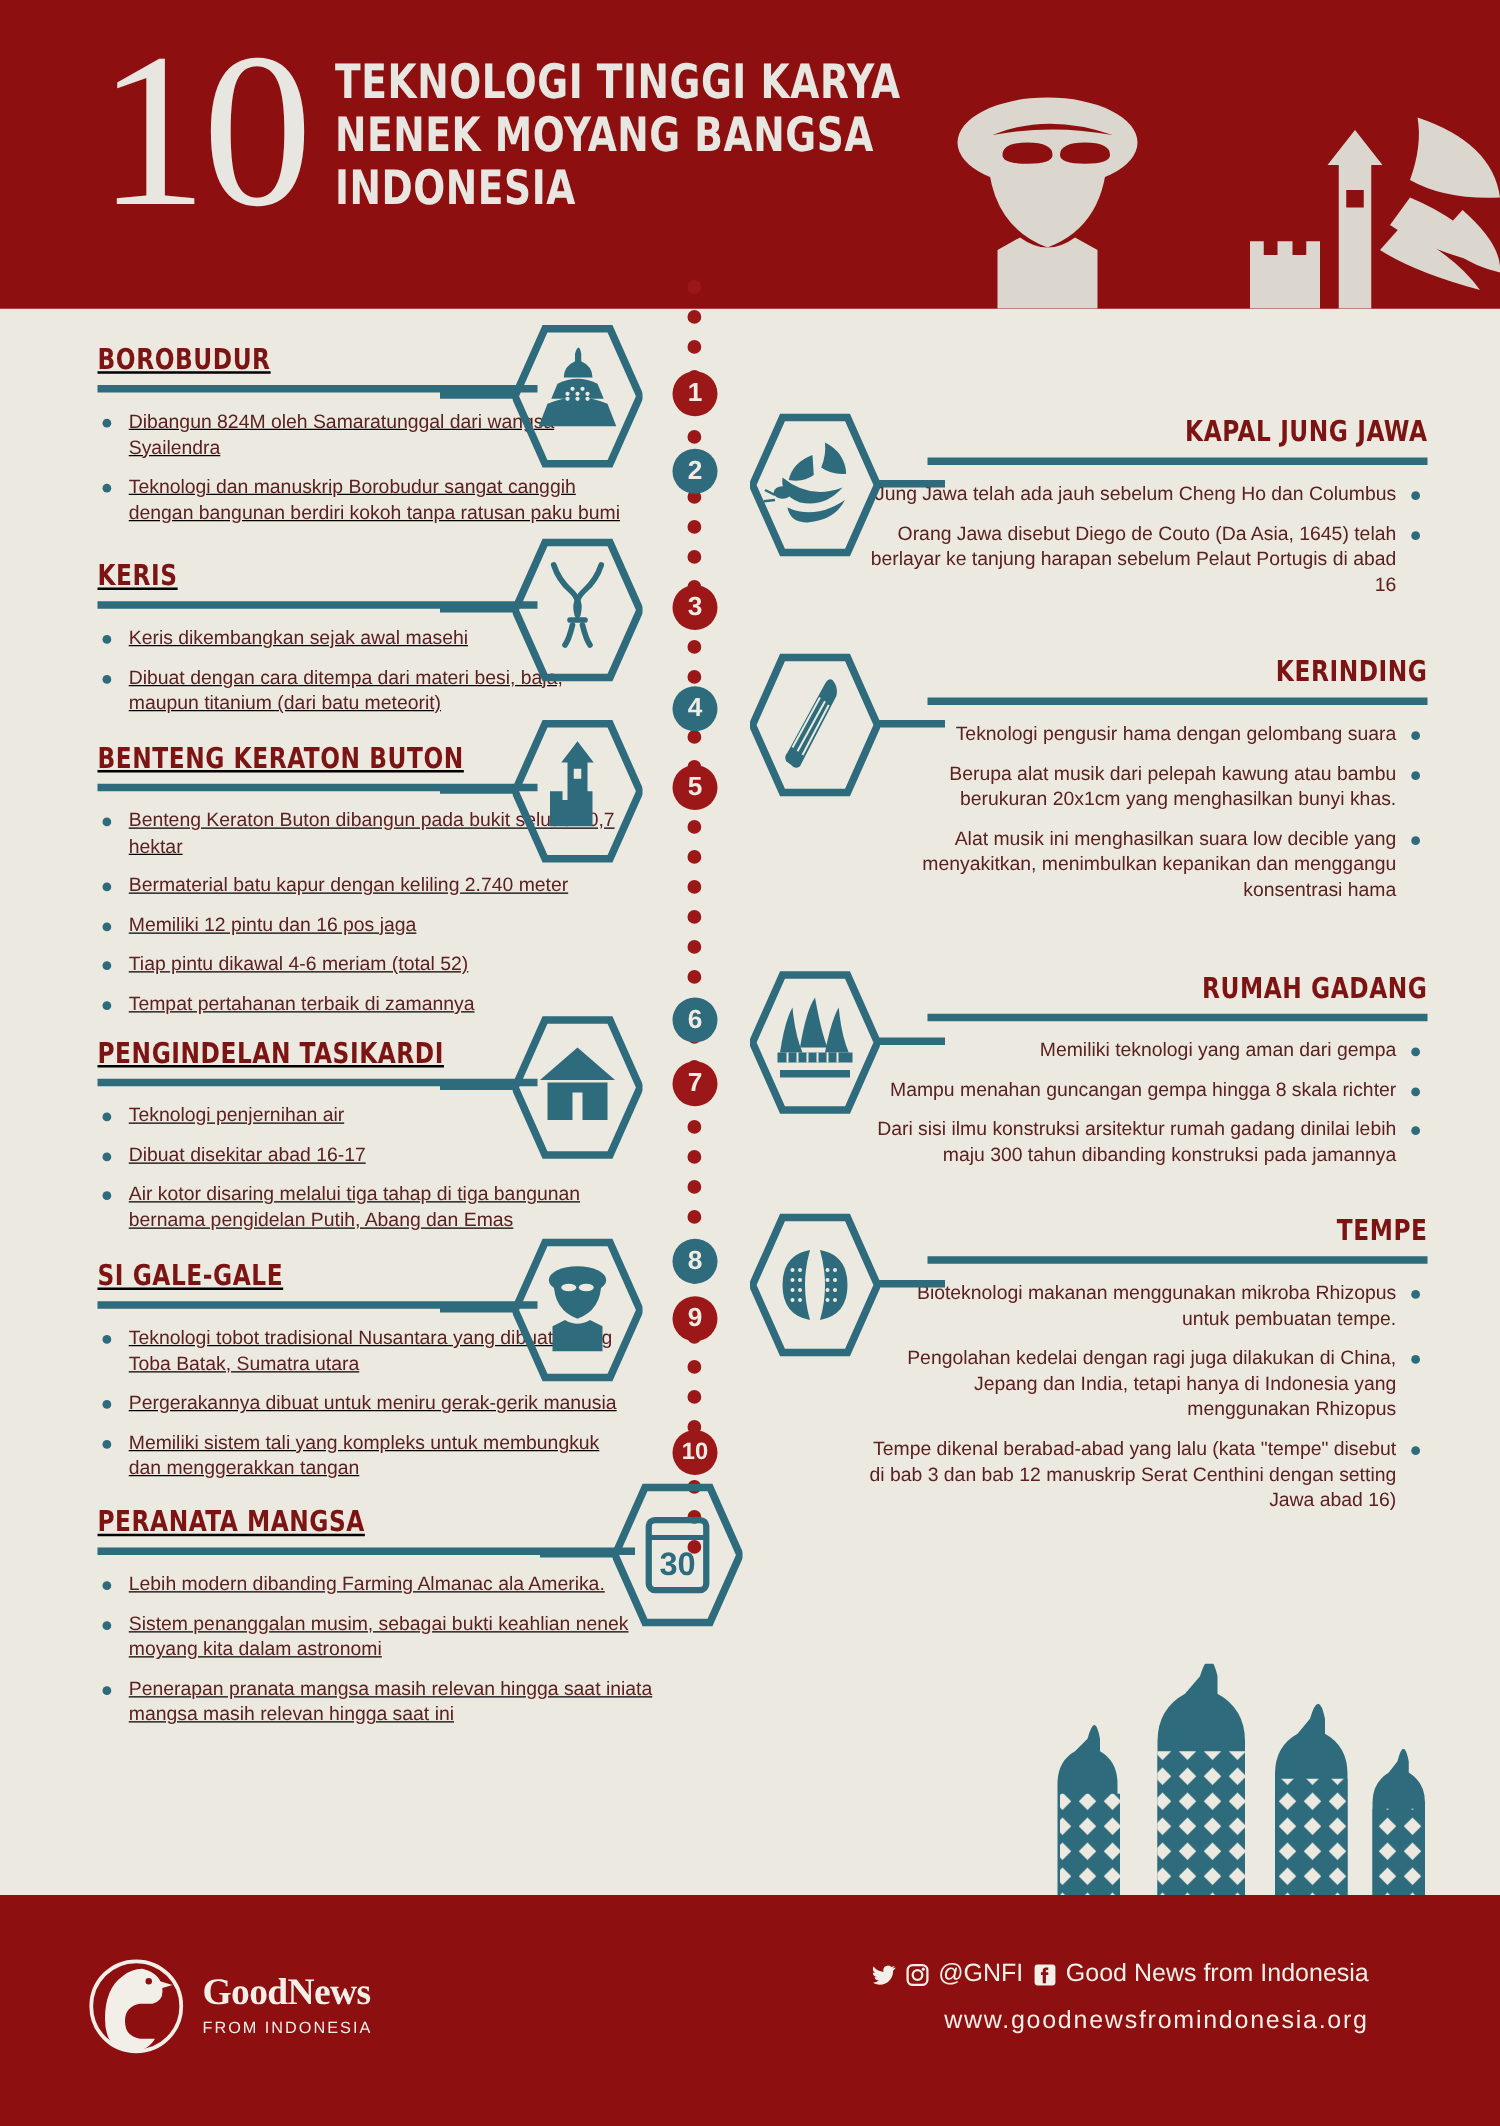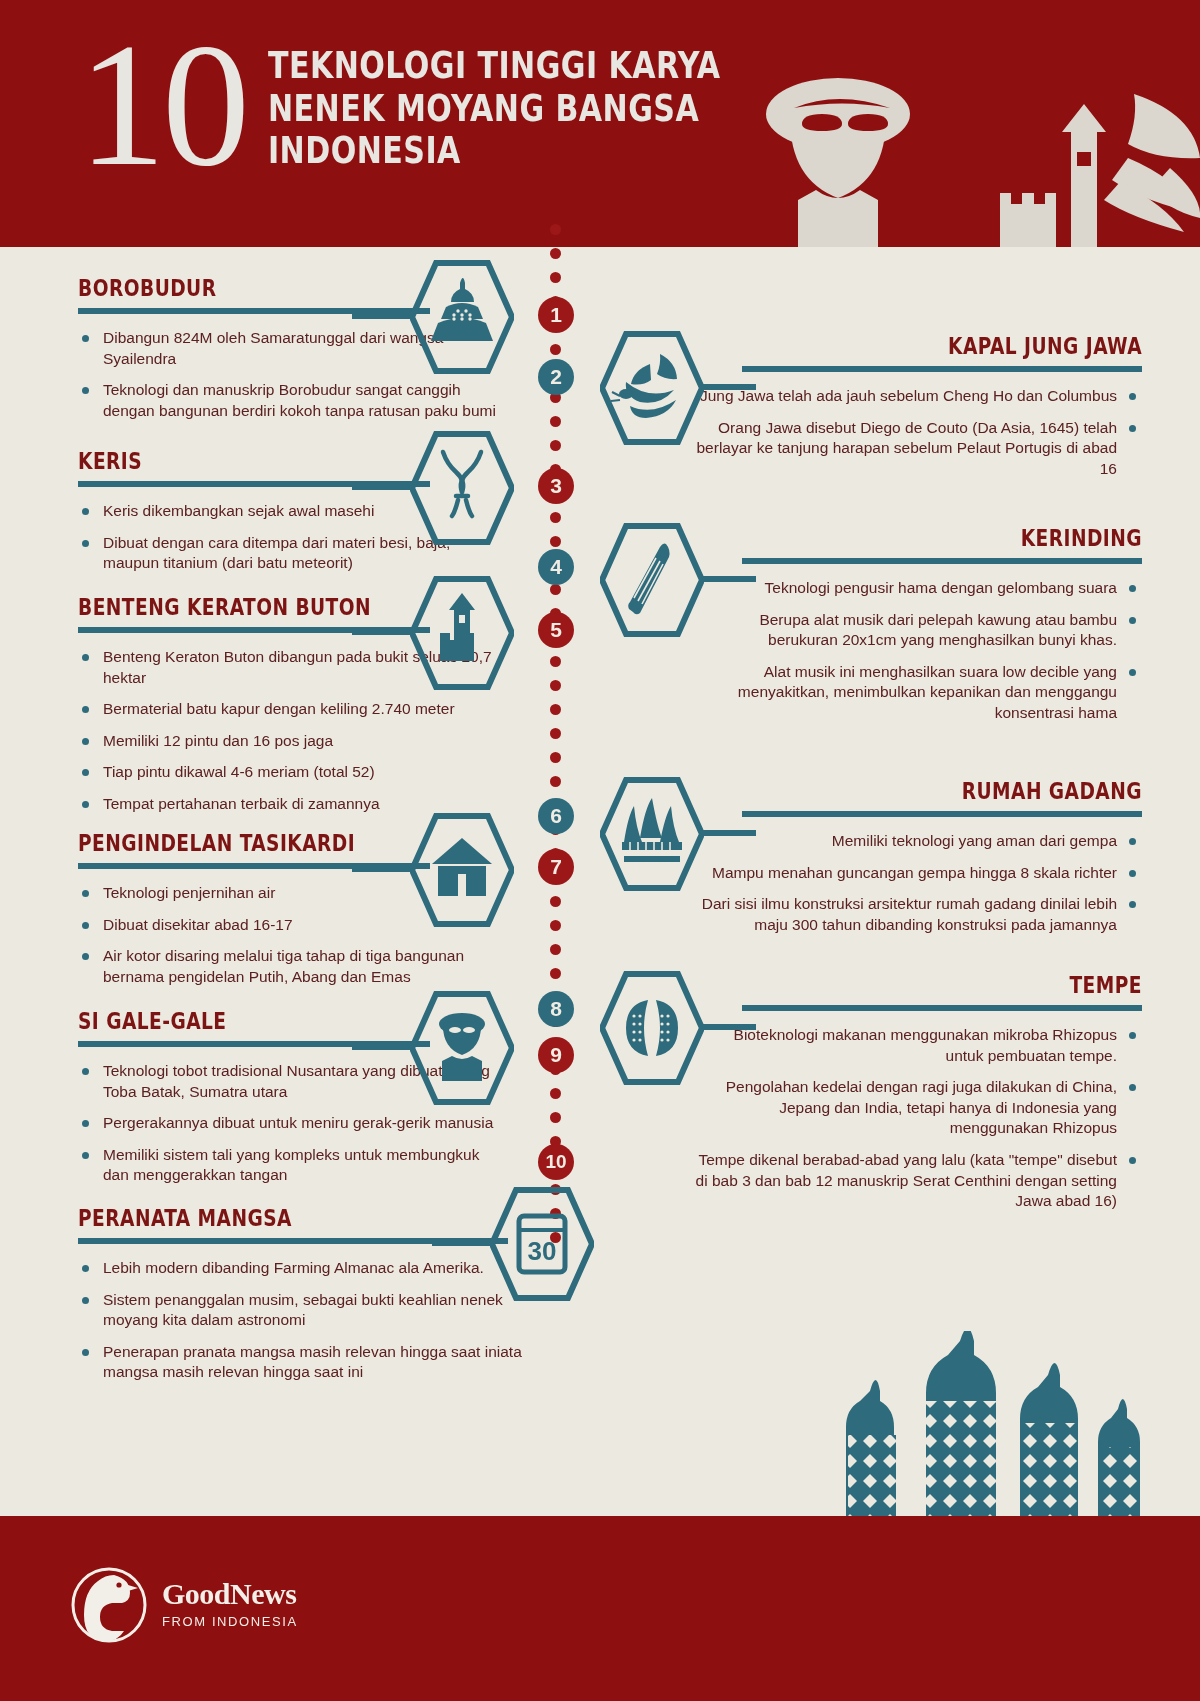--- a/index.html
+++ b/index.html
@@ -44,21 +44,21 @@
     position: absolute; width: 36px; height: 36px; border-radius: 50%;
     color: #f0ece3; font-weight: bold; font-size: 21px;
     display: flex; align-items: center; justify-content: center;
     left: 538px; font-family: "Liberation Sans", sans-serif;
   }
   .tnum.red  { background: #9c1818; }
   .tnum.teal { background: #2e6b7c; }
   .tnum.ten { font-size: 19px; }
 
   
-  .sec-left { position: absolute; left: 78px; width: 430px; }
+  .sec-left { position: absolute; left: 78px; width: 430px; text-decoration: underline; }
   .sec-right { position: absolute; right: 58px; width: 450px; text-align: right; }
 
   .sec-title {
     font-family: "DejaVu Sans Condensed", "Liberation Sans Narrow", "Liberation Sans", sans-serif;
     font-weight: bold; font-size: 23px; color: #7d1414;
     letter-spacing: 0.5px; transform: scaleX(0.9); transform-origin: left center;
     white-space: nowrap;
   }
   .sec-right .sec-title { transform-origin: right center; }
 
@@ -498,15 +498,34 @@
         <path d="M44 14 q16 4 16 18 q0 8 -8 10 l-10 0 q-12 2 -12 14 q0 12 12 14 l12 0 q-6 10 -18 10 q-22 0 -22 -26 q0 -24 14 -34 q7 -6 16 -6 Z" fill="#f2efe9"></path>
         <circle cx="49" cy="24" r="2.6" fill="#8e0f0f"></circle>
         <path d="M58 24 l10 3 l-10 3 Z" fill="#f2efe9"></path>
       </svg>
       <div>
         <div class="logo-text-main">GoodNews</div>
         <div class="logo-text-sub">FROM INDONESIA</div>
       </div>
     </div>
 
+    <div class="social-block">
+      <div class="social-row">
+        <svg class="si" viewBox="0 0 24 24">
+          <path fill="#f2efe9" d="M23 4.9c-.8.4-1.7.6-2.6.8.9-.6 1.6-1.5 2-2.5-.9.5-1.9.9-2.9 1.1A4.6 4.6 0 0 0 11.6 8c0 .4 0 .7.1 1A13 13 0 0 1 2.2 3.9a4.6 4.6 0 0 0 1.4 6.2c-.8 0-1.5-.2-2.1-.6 0 2.2 1.6 4.1 3.7 4.5-.7.2-1.4.2-2.1.1a4.6 4.6 0 0 0 4.3 3.2A9.2 9.2 0 0 1 1 19.3a13 13 0 0 0 7 2c8.4 0 13-7 13-13v-.6c.9-.6 1.6-1.4 2.2-2.3z"></path>
+        </svg>
+        <svg class="si" viewBox="0 0 24 24">
+          <rect x="2.5" y="2.5" width="19" height="19" rx="5" fill="none" stroke="#f2efe9" stroke-width="2.2"></rect>
+          <circle cx="12" cy="12" r="4.6" fill="none" stroke="#f2efe9" stroke-width="2.2"></circle>
+          <circle cx="17.6" cy="6.4" r="1.5" fill="#f2efe9"></circle>
+        </svg>
+        <span class="handle">@GNFI</span>
+        <svg class="si" viewBox="0 0 24 24">
+          <rect x="2" y="2" width="20" height="20" rx="3" fill="#f2efe9"></rect>
+          <path fill="#8e0f0f" d="M15.2 12h-2.3v8h-3.1v-8H8.1V9.4h1.7V7.9c0-2 .9-3.2 3.3-3.2h2v2.6h-1.3c-.9 0-1 .4-1 1v1.1h2.3L15.2 12z"></path>
+        </svg>
+        <span>Good News from Indonesia</span>
+      </div>
+      <div class="site-url">www.goodnewsfromindonesia.org</div>
+    </div>
   </div>
 
 </div>
 
 </body></html>

